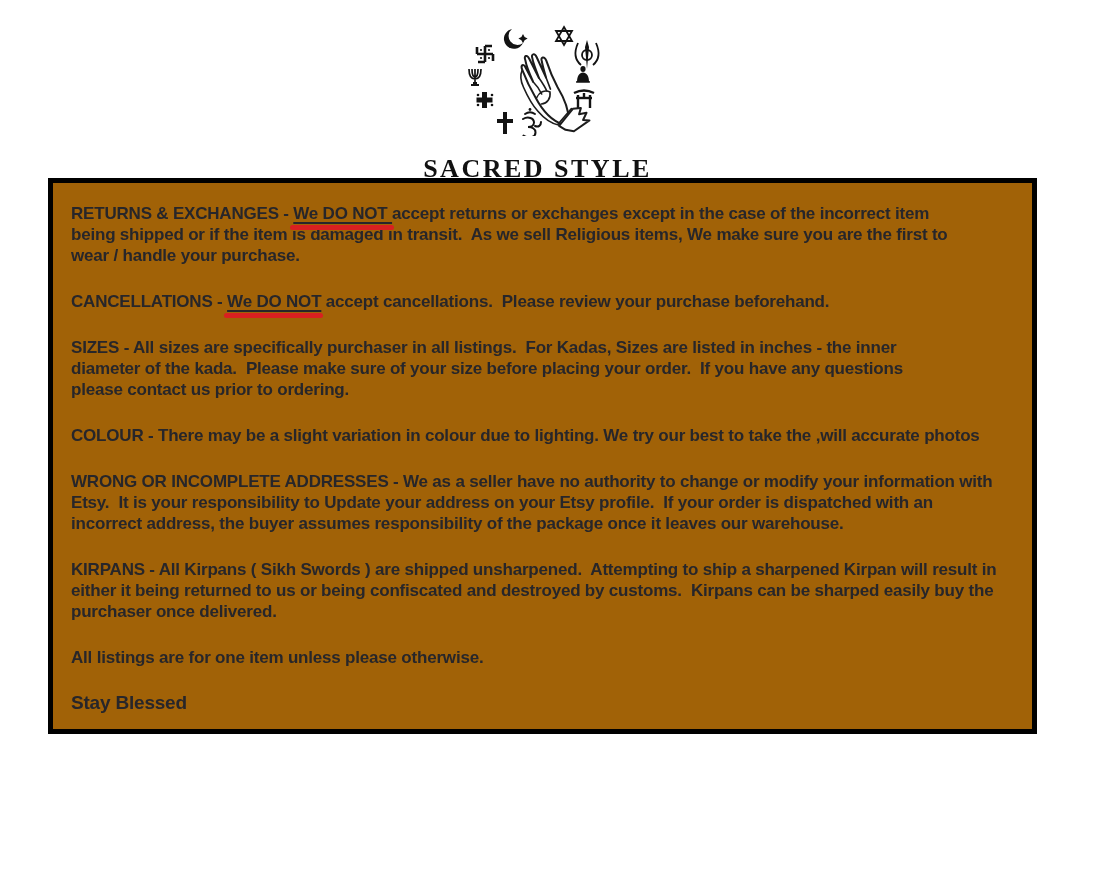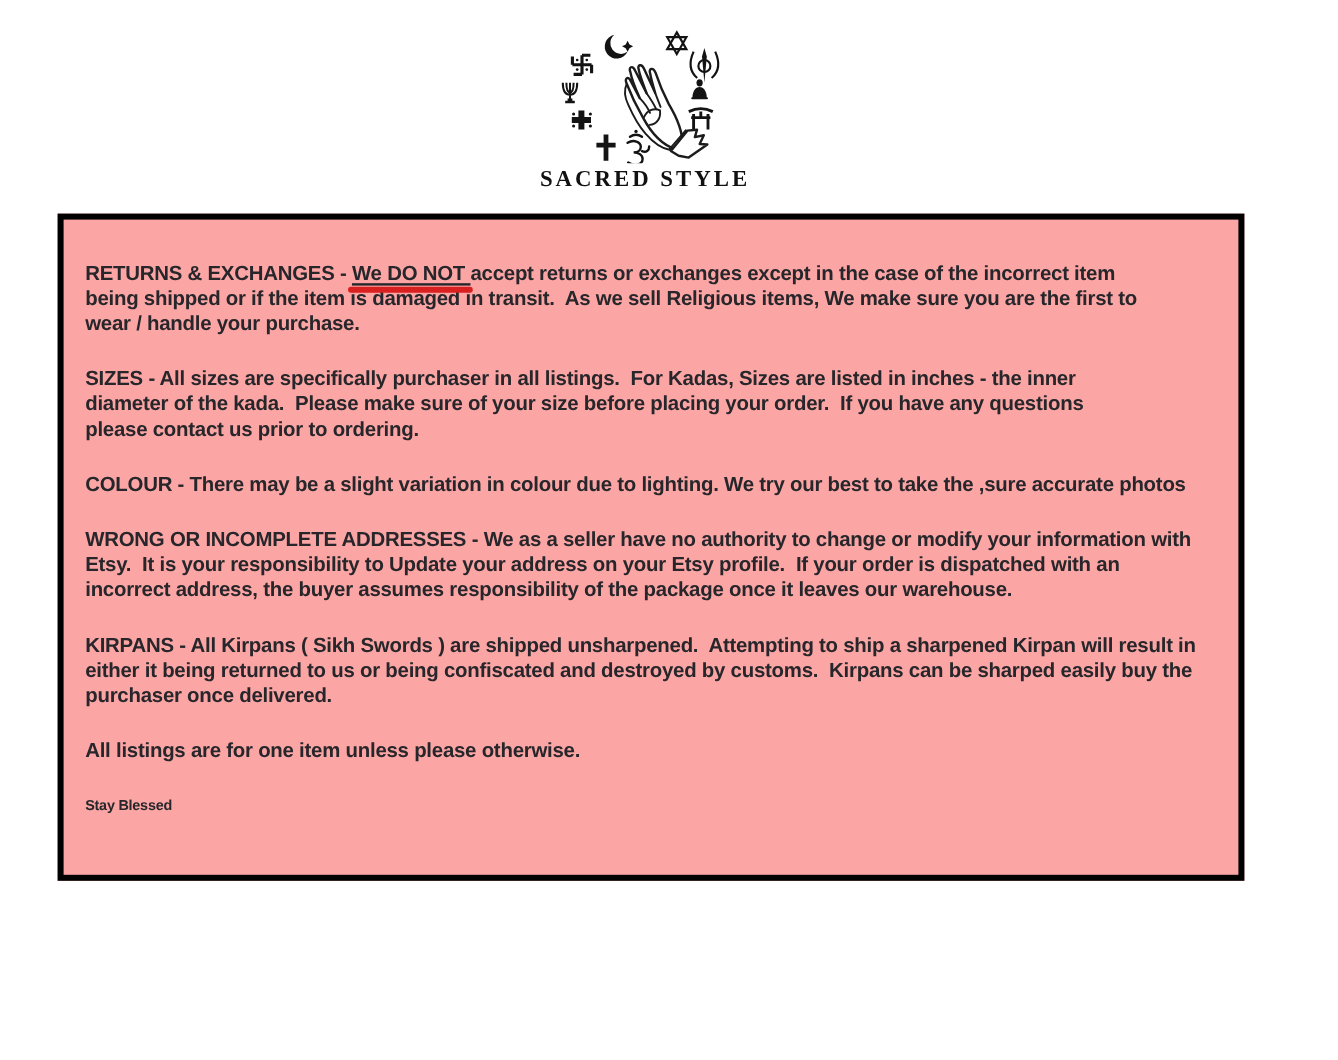--- a/index.html
+++ b/index.html
@@ -10,47 +10,47 @@
   }
   
   .header{
     position:absolute;top:24px;left:0;width:100%;
     display:flex;flex-direction:column;align-items:center;
     transform:translateX(-20px);
   }
   .logo-svg{display:block;}
   .brand{
     font-family:"Liberation Serif","DejaVu Serif",serif;
-    font-size:19px;font-weight:600;letter-spacing:2.5px;
-    color:#111;margin-top:3px;white-space:nowrap;
+    font-size:26px;font-weight:600;letter-spacing:2.5px;
+    color:#111;margin-top:18px;white-space:nowrap;
   }
   
   .policy-box{
     position:absolute;left:48px;top:178px;width:989px;height:556px;
     border:5px solid #000;box-sizing:border-box;
-    padding:34px 12px 0 18px;background:#fca5a5;
+    padding:20px 12px 0 18px;background:#a16207;
   }
   .para{
     margin:0 0 25px 0;
     font-size:17px;line-height:21px;font-weight:bold;
     letter-spacing:-0.2px;color:#27262a;
     white-space:pre-wrap;
   }
   .redline{
     position:relative;
     text-decoration:underline;
     text-decoration-thickness:2px;
     text-underline-offset:3px;
   }
   .redline::after{
     content:"";position:absolute;left:-3px;right:-2px;bottom:-7px;height:5px;
     background:var(--red,#d92020);border-radius:3px;
   }
   .closing{
-    font-size:12px;line-height:24px;font-weight:bold;
+    font-size:19px;line-height:24px;font-weight:bold;
     letter-spacing:-0.2px;color:#27262a;margin-top:-2px;
   }
   .sym{fill:#131313;}
   .sym-stroke{fill:none;stroke:#131313;}
   .hands{fill:#ffffff;stroke:#1c1c1c;stroke-width:2;stroke-linejoin:round;stroke-linecap:round;}
   .hands-line{fill:none;stroke:#1c1c1c;stroke-width:1.6;stroke-linecap:round;}
 </style>
 </head>
 <body>
 
@@ -153,24 +153,25 @@
   </svg>
 
   <div class="brand">SACRED STYLE</div>
 </div>
 
 <section class="policy-box">
   <div id="paragraphs">
       <p class="para"><span>RETURNS &amp; EXCHANGES - </span><span class="redline">We DO NOT </span><span>accept returns or exchanges except in the case of the incorrect item
 being shipped or if the item is damaged in transit.  As we sell Religious items, We make sure you are the first to
 wear / handle your purchase.</span></p>
+      <p class="para"><span>CANCELLATIONS - </span><span class="redline">We DO NOT</span><span> accept cancellations.  Please review your purchase beforehand.</span></p>
       <p class="para"><span>SIZES - All sizes are specifically purchaser in all listings.  For Kadas, Sizes are listed in inches - the inner
 diameter of the kada.  Please make sure of your size before placing your order.  If you have any questions
 please contact us prior to ordering.</span></p>
-      <p class="para"><span>COLOUR - There may be a slight variation in colour due to lighting. We try our best to take the ,sure accurate photos</span></p>
+      <p class="para"><span>COLOUR - There may be a slight variation in colour due to lighting. We try our best to take the ,will accurate photos</span></p>
       <p class="para"><span>WRONG OR INCOMPLETE ADDRESSES - We as a seller have no authority to change or modify your information with
 Etsy.  It is your responsibility to Update your address on your Etsy profile.  If your order is dispatched with an
 incorrect address, the buyer assumes responsibility of the package once it leaves our warehouse.</span></p>
       <p class="para"><span>KIRPANS - All Kirpans ( Sikh Swords ) are shipped unsharpened.  Attempting to ship a sharpened Kirpan will result in
 either it being returned to us or being confiscated and destroyed by customs.  Kirpans can be sharped easily buy the
 purchaser once delivered.</span></p>
       <p class="para"><span>All listings are for one item unless please otherwise.</span></p>
     </div>
   <div class="closing">Stay Blessed</div>
 </section>

